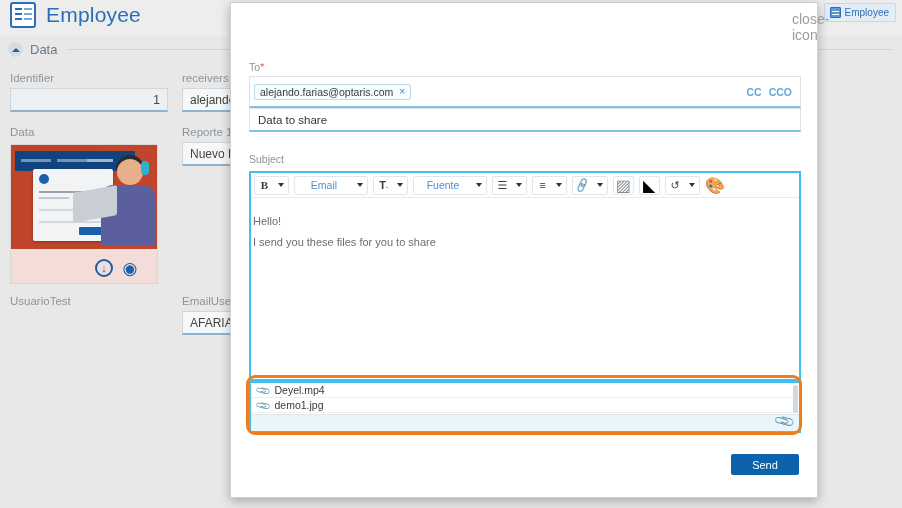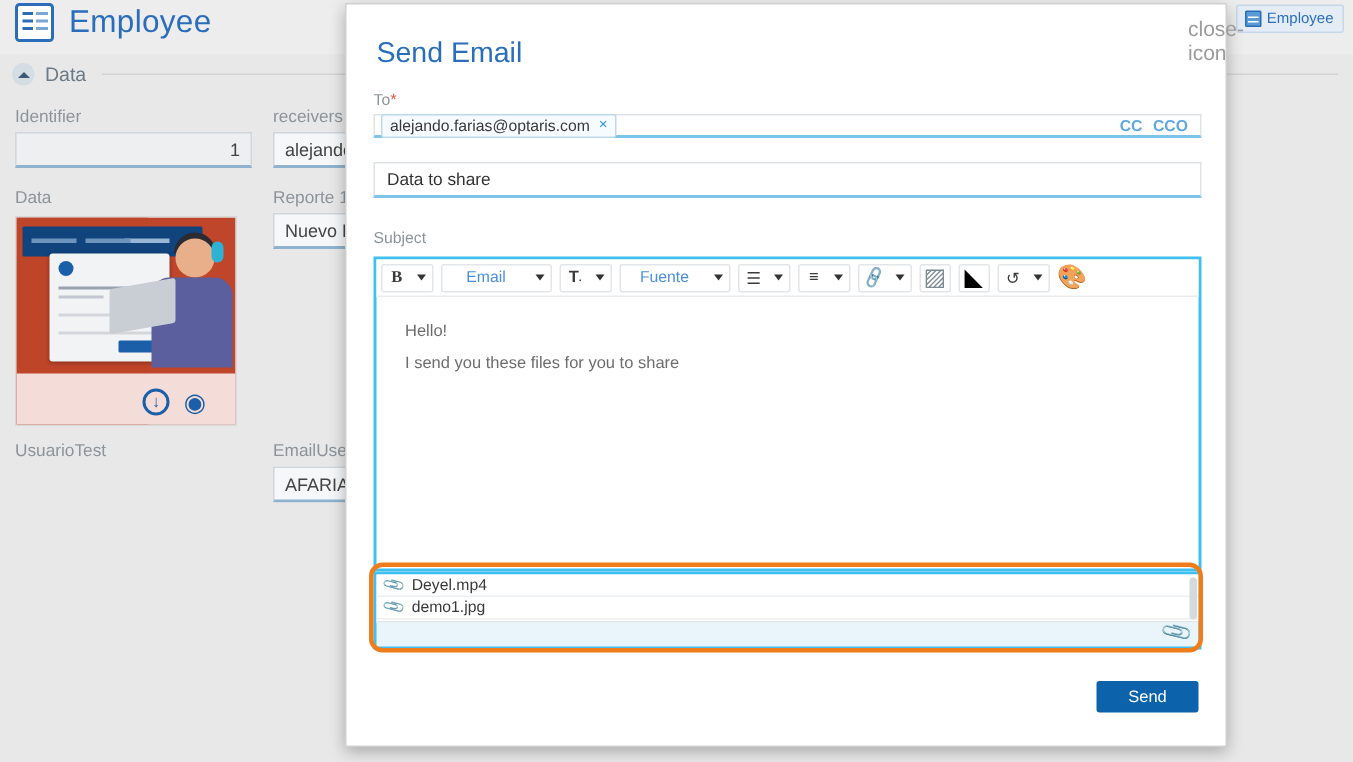--- a/index.html
+++ b/index.html
@@ -160,21 +160,21 @@
   .modal-title {
     position:absolute; left: 20px; top: 22px;
     font-size: 19px; color: #2a6ebb;
   }
 
   .m-field { position:absolute; left: 18px; width: 552px; }
   .m-label { font-size: 10.5px; color:#8c949b; display:block; margin-bottom:3px; }
   .m-label .req { color:#e05c4a; font-size:11px; }
 
   .to-box {
-    position: relative; height: 16px; border:1px solid #dfe3e6; border-bottom:2px solid #7ec4e8;
+    position: relative; height: 32px; border:1px solid #dfe3e6; border-bottom:2px solid #7ec4e8;
     background:#fff; display:flex; align-items:center; padding: 0 4px;
   }
   .chip {
     display:flex; align-items:center; gap:6px;
     border:1px solid #bcd9ec; background:#f6fbfe; border-radius:2px;
     padding: 1px 5px; font-size: 10.5px; color:#3a3a3a;
   }
   .chip .x { color:#2f8fd0; font-size:10px; cursor:pointer; }
   .cc-links {
     margin-left:auto; display:flex; gap:7px; padding-right:4px;
@@ -212,21 +212,21 @@
   .tsolo {
     display:flex;align-items:center;justify-content:center;
     width: 21px; height:19px; border:1px solid #e3e6e9; border-radius:2px;
     margin-right:5px; cursor:pointer;
   }
   .tplain {
     display:flex;align-items:center;justify-content:center;
     width: 21px; height:19px; margin-right:3px; cursor:pointer;
   }
   .body-area {
-    padding: 13px 19px; font-size: 11px; color:#6d6d6d; line-height: 21px;
+    padding: 13px 2px; font-size: 11px; color:#6d6d6d; line-height: 21px;
     height: 181px; overflow:hidden;
   }
 
   .attach-wrap {
     position:absolute; left:18px; top:378px; width:552px; height:52px;
     background:#eaf4fb; border:2px solid #3fc0f0;
   }
   .attach-list {
     position:absolute; left:0; top:0; right:0; height: 32px; background:#fff;
     border-bottom:1px solid #e3e6e9; overflow:hidden;
@@ -330,21 +330,20 @@
     <div class="field" style="left:182px; top:295px; width:60px; overflow:hidden;">
       <span class="lbl">EmailUser</span>
       <div class="inp white" style="width:100px;">AFARIAS.</div>
     </div>
   </div>
 
   <div class="overlay"></div>
 
   <div class="modal">
     <div class="modal-close">close-icon</div>
-    <div class="modal-title">Send Email</div>
 
     <div class="m-field" style="top:58px;">
       <span class="m-label">
         <span>To</span><span class="req">*</span>
       </span>
       <div class="to-box">
         <span class="chip">
           <span>alejando.farias@optaris.com</span>
           <span class="x">×</span>
         </span>

